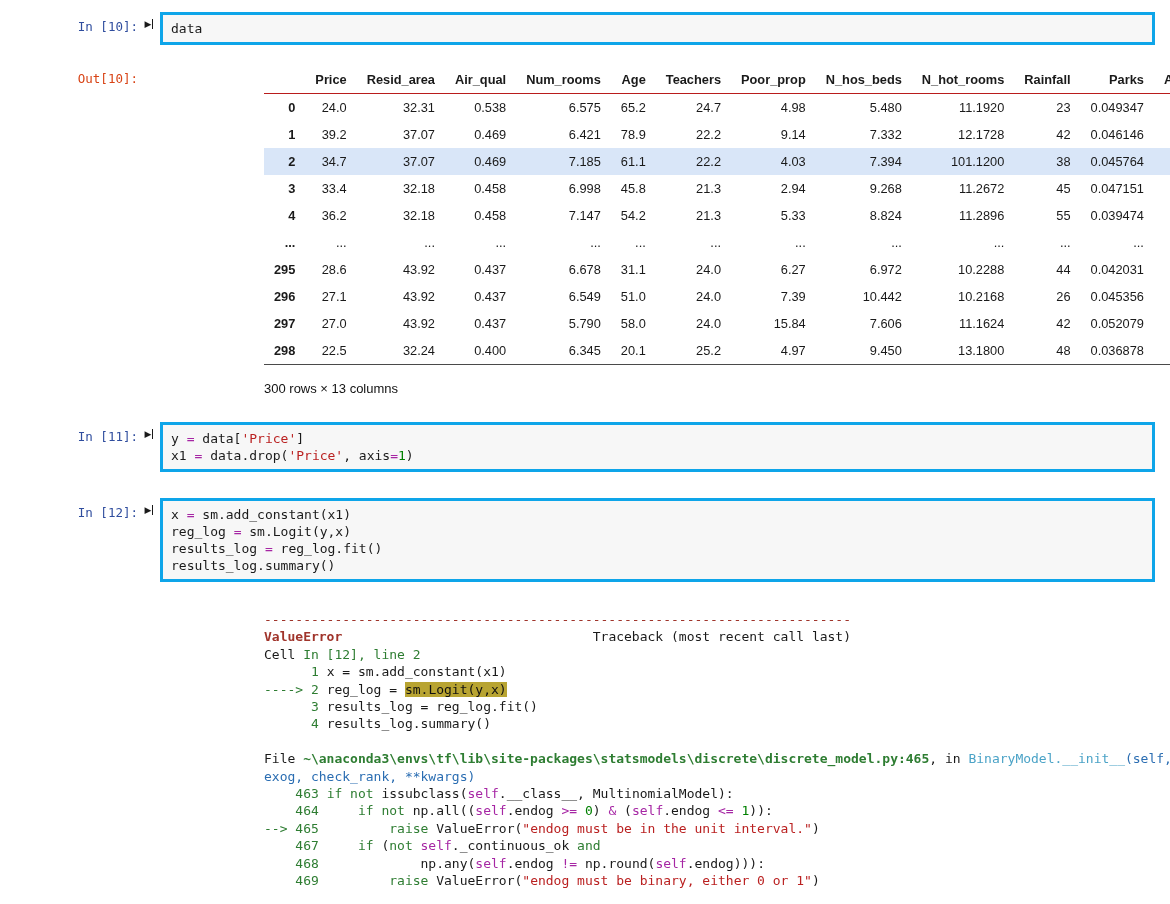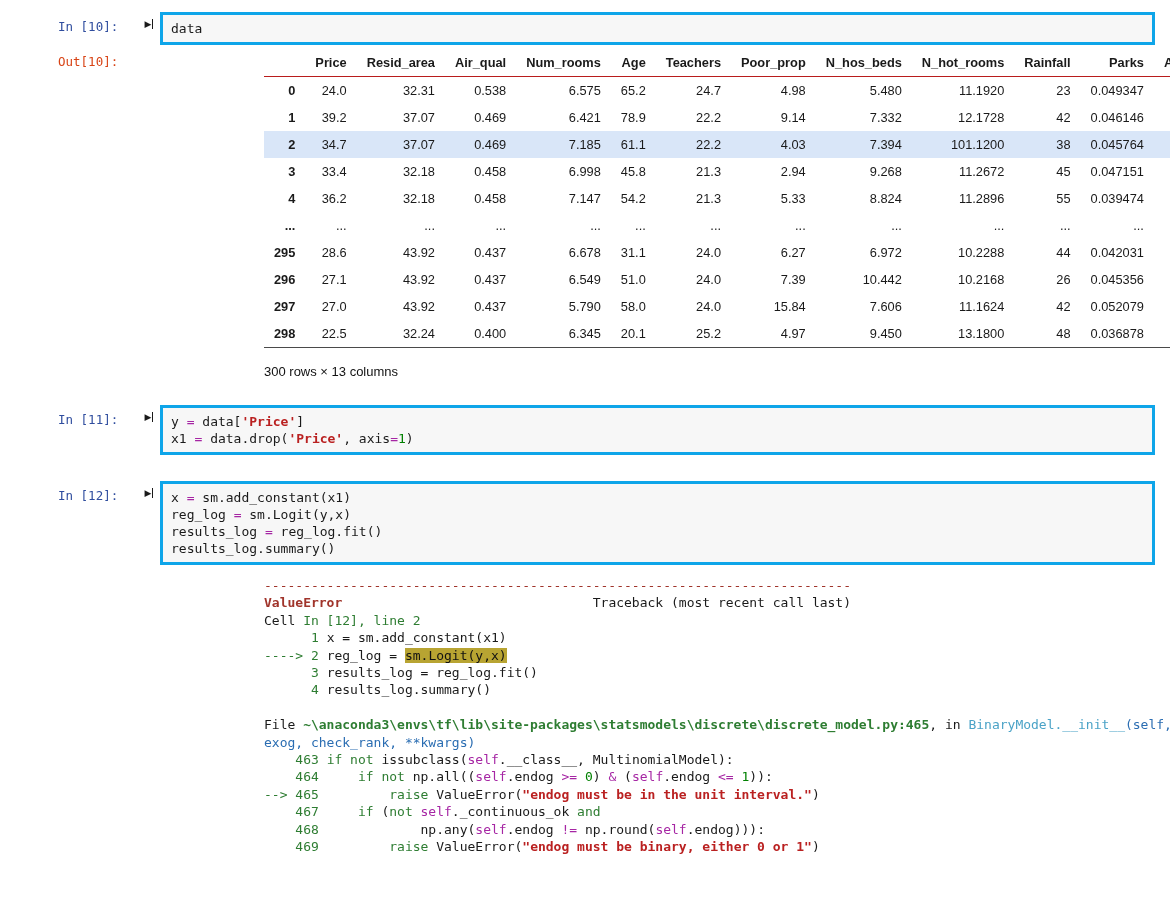--- a/index.html
+++ b/index.html
@@ -1,38 +1,38 @@
 <!DOCTYPE html>
 <html><head>
 <meta charset="utf-8">
 <style>
   * { box-sizing: border-box; margin: 0; padding: 0; }
   html,body { width: 1170px; height: 904px; background: #ffffff; overflow: hidden;
     font-family: "Liberation Sans", sans-serif; color: #1a1a1a; }
   .notebook { padding: 12px 0 0 58px; }
   .cell { margin-bottom: 26px; }
   .cell-row { display: flex; align-items: flex-start; }
-  .prompt { flex: 0 0 80px; width: 80px; 
+  .prompt { flex: 0 0 80px; width: 80px; text-align: right;
     font-family: "DejaVu Sans Mono", monospace; font-size: 12.5px;
     padding-top: 7px; white-space: nowrap; }
   .in-prompt { color: #2f4d9e; }
   .out-prompt { color: #d84315; }
   .run-col { flex: 0 0 22px; display: flex; justify-content: center; padding-top: 7px; }
   .run-icon { font-size: 9px; line-height: 10px; color: #1a1a1a; cursor: pointer;
     border-right: 1.5px solid #1a1a1a; padding-right: 1px; }
   .code-area { flex: 1; margin-right: 15px; background: #f7f7f7; border: 3px solid #0ea5e9;
     padding: 5px 8px; font-family: "DejaVu Sans Mono", monospace; font-size: 13px;
     line-height: 17px; }
-  .output-row { margin-top: 2px; gap: 48px; }
+  .output-row { margin-top: 19px; gap: 48px; }
   .output-area { flex: 1; padding-left: 8px; margin-right: 15px; }
   .tk-line { white-space: pre; }
   
   .tk-p  { color: #1a1a1a; }
   .tk-op { color: #a626a4; }
-  .tk-s  { color: #ba2121; font-weight: bold; }
+  .tk-s  { color: #ba2121; }
   .tk-n  { color: #008000; }
   
   .tk-r  { color: #a0342b; }
   .tk-rb { color: #a0342b; font-weight: bold; }
   .tk-g  { color: #2e7d32; }
   .tk-gb { color: #2e7d32; font-weight: bold; }
   .tk-cy { color: #4ba3c7; }
   .tk-bl { color: #2a6db2; }
   .tk-mg { color: #a626a4; }
   .tk-hl { background: #b8a432; color: #111; }

